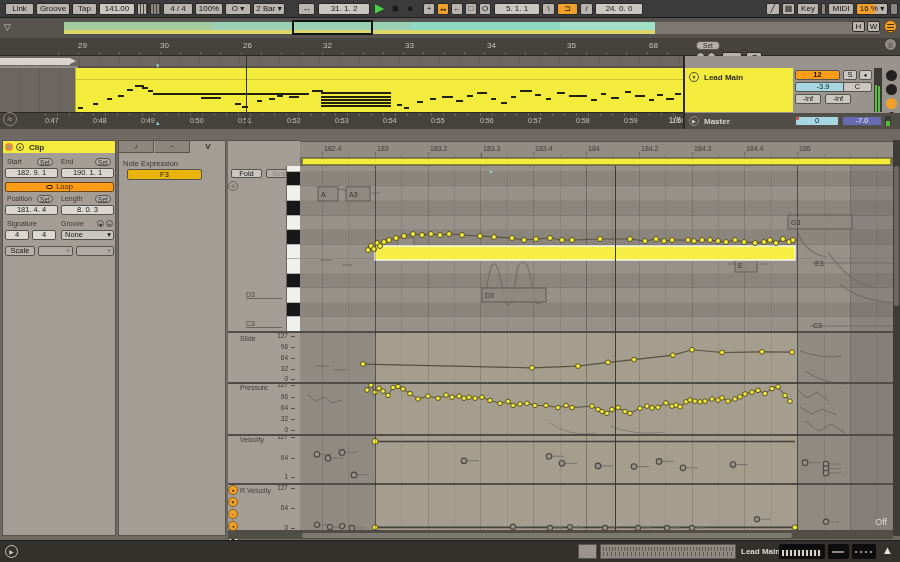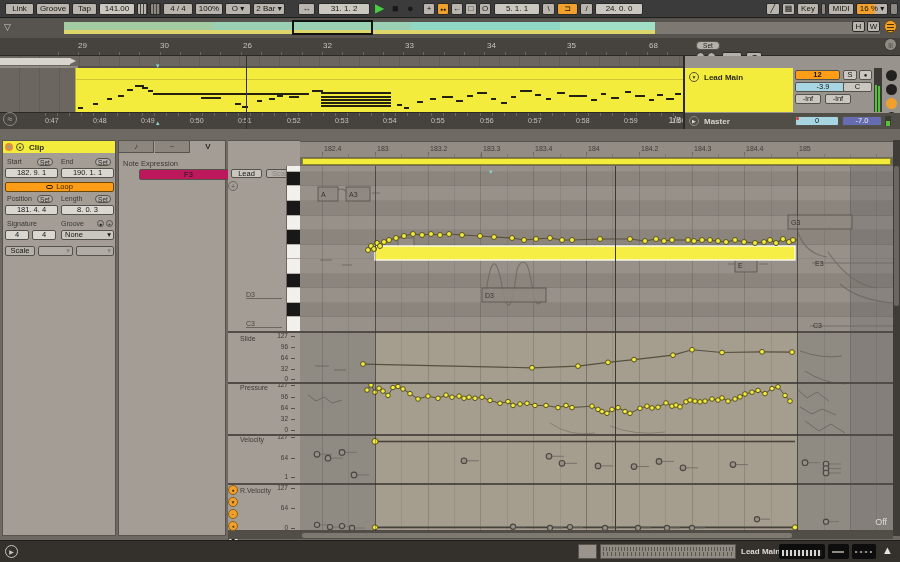--- a/index.html
+++ b/index.html
@@ -318,21 +318,21 @@
   <div class="a vb" style="left:73px;top:105px;width:38px;height:10px;background:#b0aba4;color:#8a857e">
         <span class="a" style="right:2px;top:0">▾</span>
       </div>
 </div>
 
 <div class="a" style="left:118px;top:140px;width:108px;height:396px;background:#a39d95;border:1px solid #57534d">
   <div class="a" style="left:0;top:0;width:35px;height:12px;background:#8d867e;border-right:1px solid #57534d;border-bottom:1px solid #57534d;text-align:center;line-height:11px;color:#3a3732">♪</div>
   <div class="a" style="left:36px;top:0;width:35px;height:12px;background:#8d867e;border-right:1px solid #57534d;border-bottom:1px solid #57534d;text-align:center;line-height:11px;color:#3a3732">~</div>
   <div class="a" style="left:72px;top:0;width:34px;height:12px;background:#a39d95;text-align:center;line-height:11px;font-weight:bold;color:#2c2a27">V</div>
   <div class="a lbl" style="left:4px;top:18px;font-size:7.5px">Note Expression</div>
-  <div class="a vb" style="left:20px;top:28px;width:99px;height:11px;background:#be185d;line-height:9px">F3</div>
+  <div class="a vb" style="left:8px;top:28px;width:75px;height:11px;background:#eab308;line-height:9px">F3</div>
 </div>
 
 <div class="a" style="left:228px;top:140px;width:72px;height:396px;background:#a39d95;border-top:1px solid #57534d"></div>
 <div class="a" id="edRuler" style="left:300px;top:141px;width:593px;height:16px;background:#928c84;overflow:hidden;border-top:1px solid #57534d">
       <div class="a" style="left: 24px; top: 3px; font-size: 7px; color: rgb(62, 59, 54);">182.4</div>
       <div class="a" style="left: 22px; bottom: 0px; width: 1px; height: 5px; background: rgb(107, 102, 95);"></div>
       <div class="a" style="left: 77px; top: 3px; font-size: 7px; color: rgb(62, 59, 54);">183</div>
       <div class="a" style="left: 75px; bottom: 0px; width: 1px; height: 5px; background: rgb(107, 102, 95);"></div>
       <div class="a" style="left: 130px; top: 3px; font-size: 7px; color: rgb(62, 59, 54);">183.2</div>
       <div class="a" style="left: 128px; bottom: 0px; width: 1px; height: 5px; background: rgb(107, 102, 95);"></div>
@@ -369,21 +369,21 @@
       <div class="a" style="left: 444px; bottom: 0px; width: 1px; height: 3px; background: rgb(125, 120, 112);"></div>
       <div class="a" style="left: 471px; bottom: 0px; width: 1px; height: 3px; background: rgb(125, 120, 112);"></div>
       <div class="a" style="left: 497px; bottom: 0px; width: 1px; height: 3px; background: rgb(125, 120, 112);"></div>
       <div class="a" style="left: 524px; bottom: 0px; width: 1px; height: 3px; background: rgb(125, 120, 112);"></div>
       <div class="a" style="left: 550px; bottom: 0px; width: 1px; height: 3px; background: rgb(125, 120, 112);"></div>
       <div class="a" style="left: 576px; bottom: 0px; width: 1px; height: 3px; background: rgb(125, 120, 112);"></div>
     </div>
 <div class="a" style="left:300px;top:157px;width:593px;height:9px;background:#6e6961">
   <div class="a" style="left:2px;top:1px;width:589px;height:7px;background:#f4ec3c;border:1px solid #8d8724"></div>
 </div>
-<div class="a vb" style="left:231px;top:169px;width:31px;height:9px;background:#c9c5bf;line-height:8px">Lead</div>
+<div class="a vb" style="left:231px;top:169px;width:31px;height:9px;background:#c9c5bf;line-height:8px">Fold</div>
 <div class="a vb" style="left:266px;top:169px;width:31px;height:9px;background:#b3aea7;color:#8a857e;line-height:8px">Scale</div>
 <div class="a circ" style="left:228px;top:181px;width:10px;height:10px;border:1px solid #6b665f;color:#55504a;font-size:7px;text-align:center;line-height:9px">+</div>
 
 <div class="a" id="keys" style="left:286px;top:166px;width:14px;height:165px;background:#f2f0ec;overflow:hidden;border-left:1px solid #6b665f">
       <div class="a" style="left: 0px; top: -8.6px; width: 14px; height: 14.55px; background: rgb(242, 240, 236); border-bottom: 1px solid rgb(181, 176, 169);"></div>
       <div class="a" style="left: 0px; top: 5.95px; width: 14px; height: 14.55px; background: rgb(24, 24, 24); border-bottom: 1px solid rgb(181, 176, 169);"></div>
       <div class="a" style="left: 0px; top: 20.5px; width: 14px; height: 14.55px; background: rgb(242, 240, 236); border-bottom: 1px solid rgb(181, 176, 169);"></div>
       <div class="a" style="left: 0px; top: 35.05px; width: 14px; height: 14.55px; background: rgb(24, 24, 24); border-bottom: 1px solid rgb(181, 176, 169);"></div>
       <div class="a" style="left: 0px; top: 49.6px; width: 14px; height: 14.55px; background: rgb(242, 240, 236); border-bottom: 1px solid rgb(181, 176, 169);"></div>
       <div class="a" style="left: 0px; top: 64.15px; width: 14px; height: 14.55px; background: rgb(24, 24, 24); border-bottom: 1px solid rgb(181, 176, 169);"></div>

